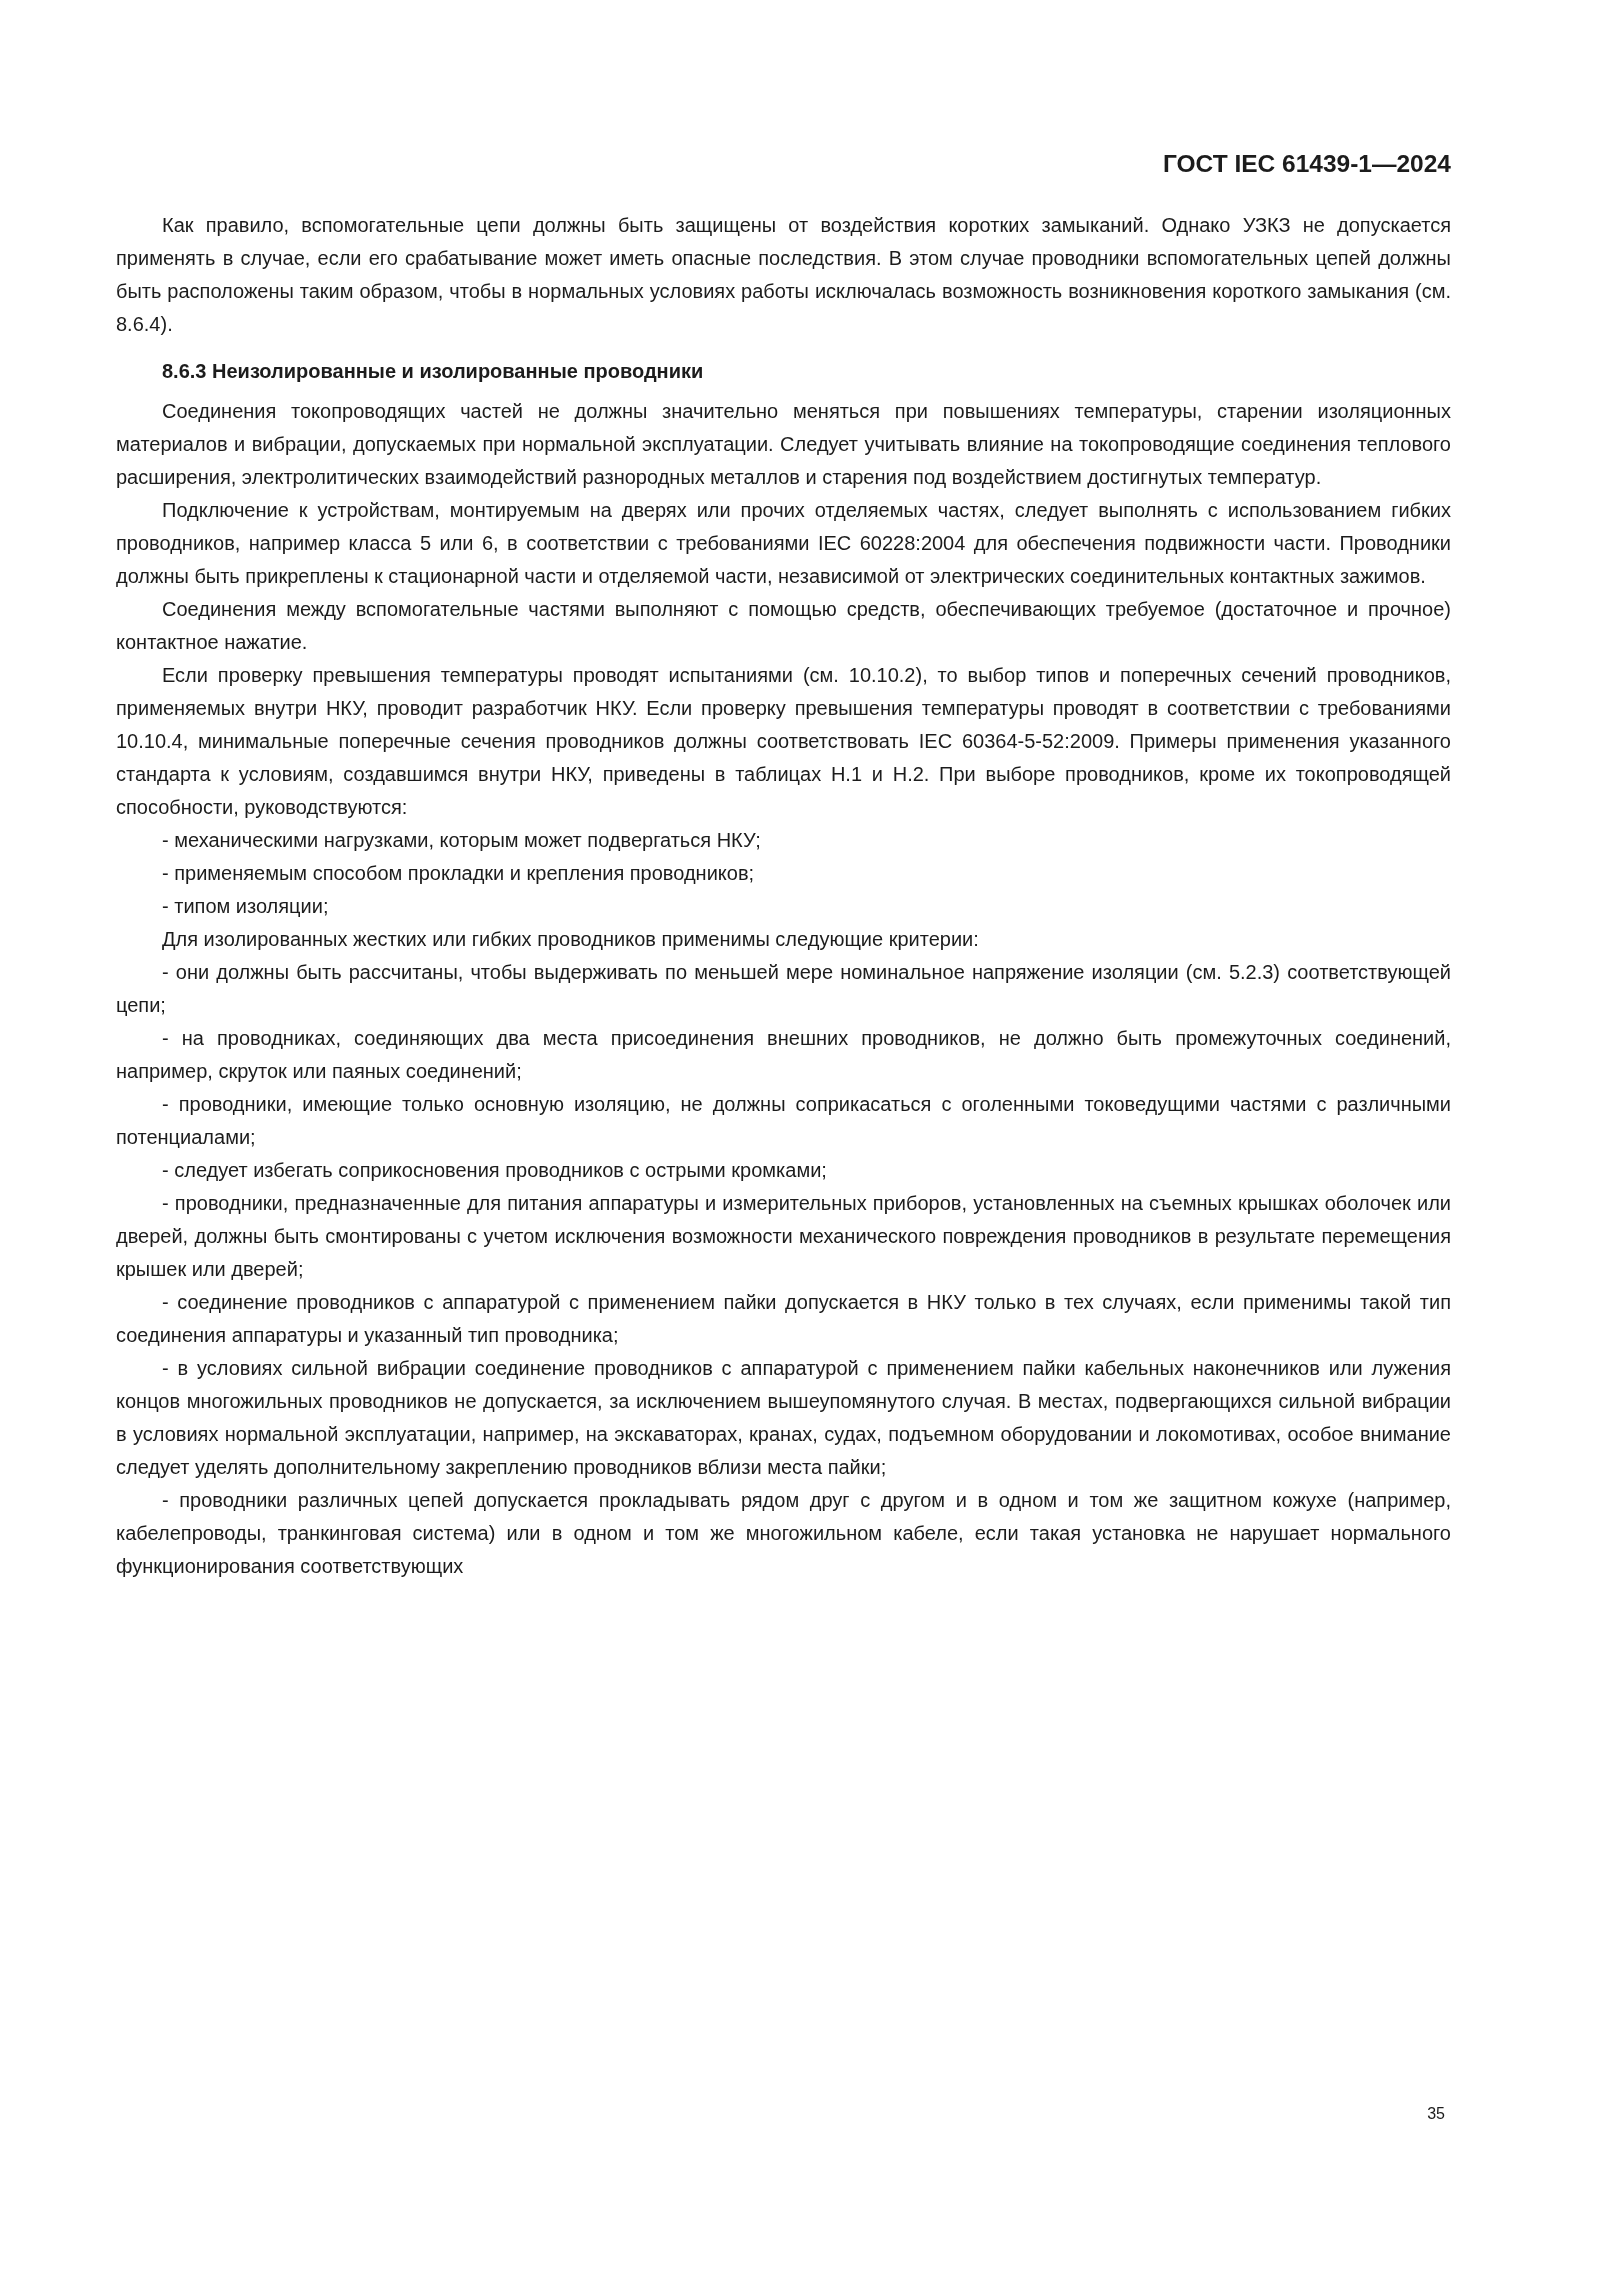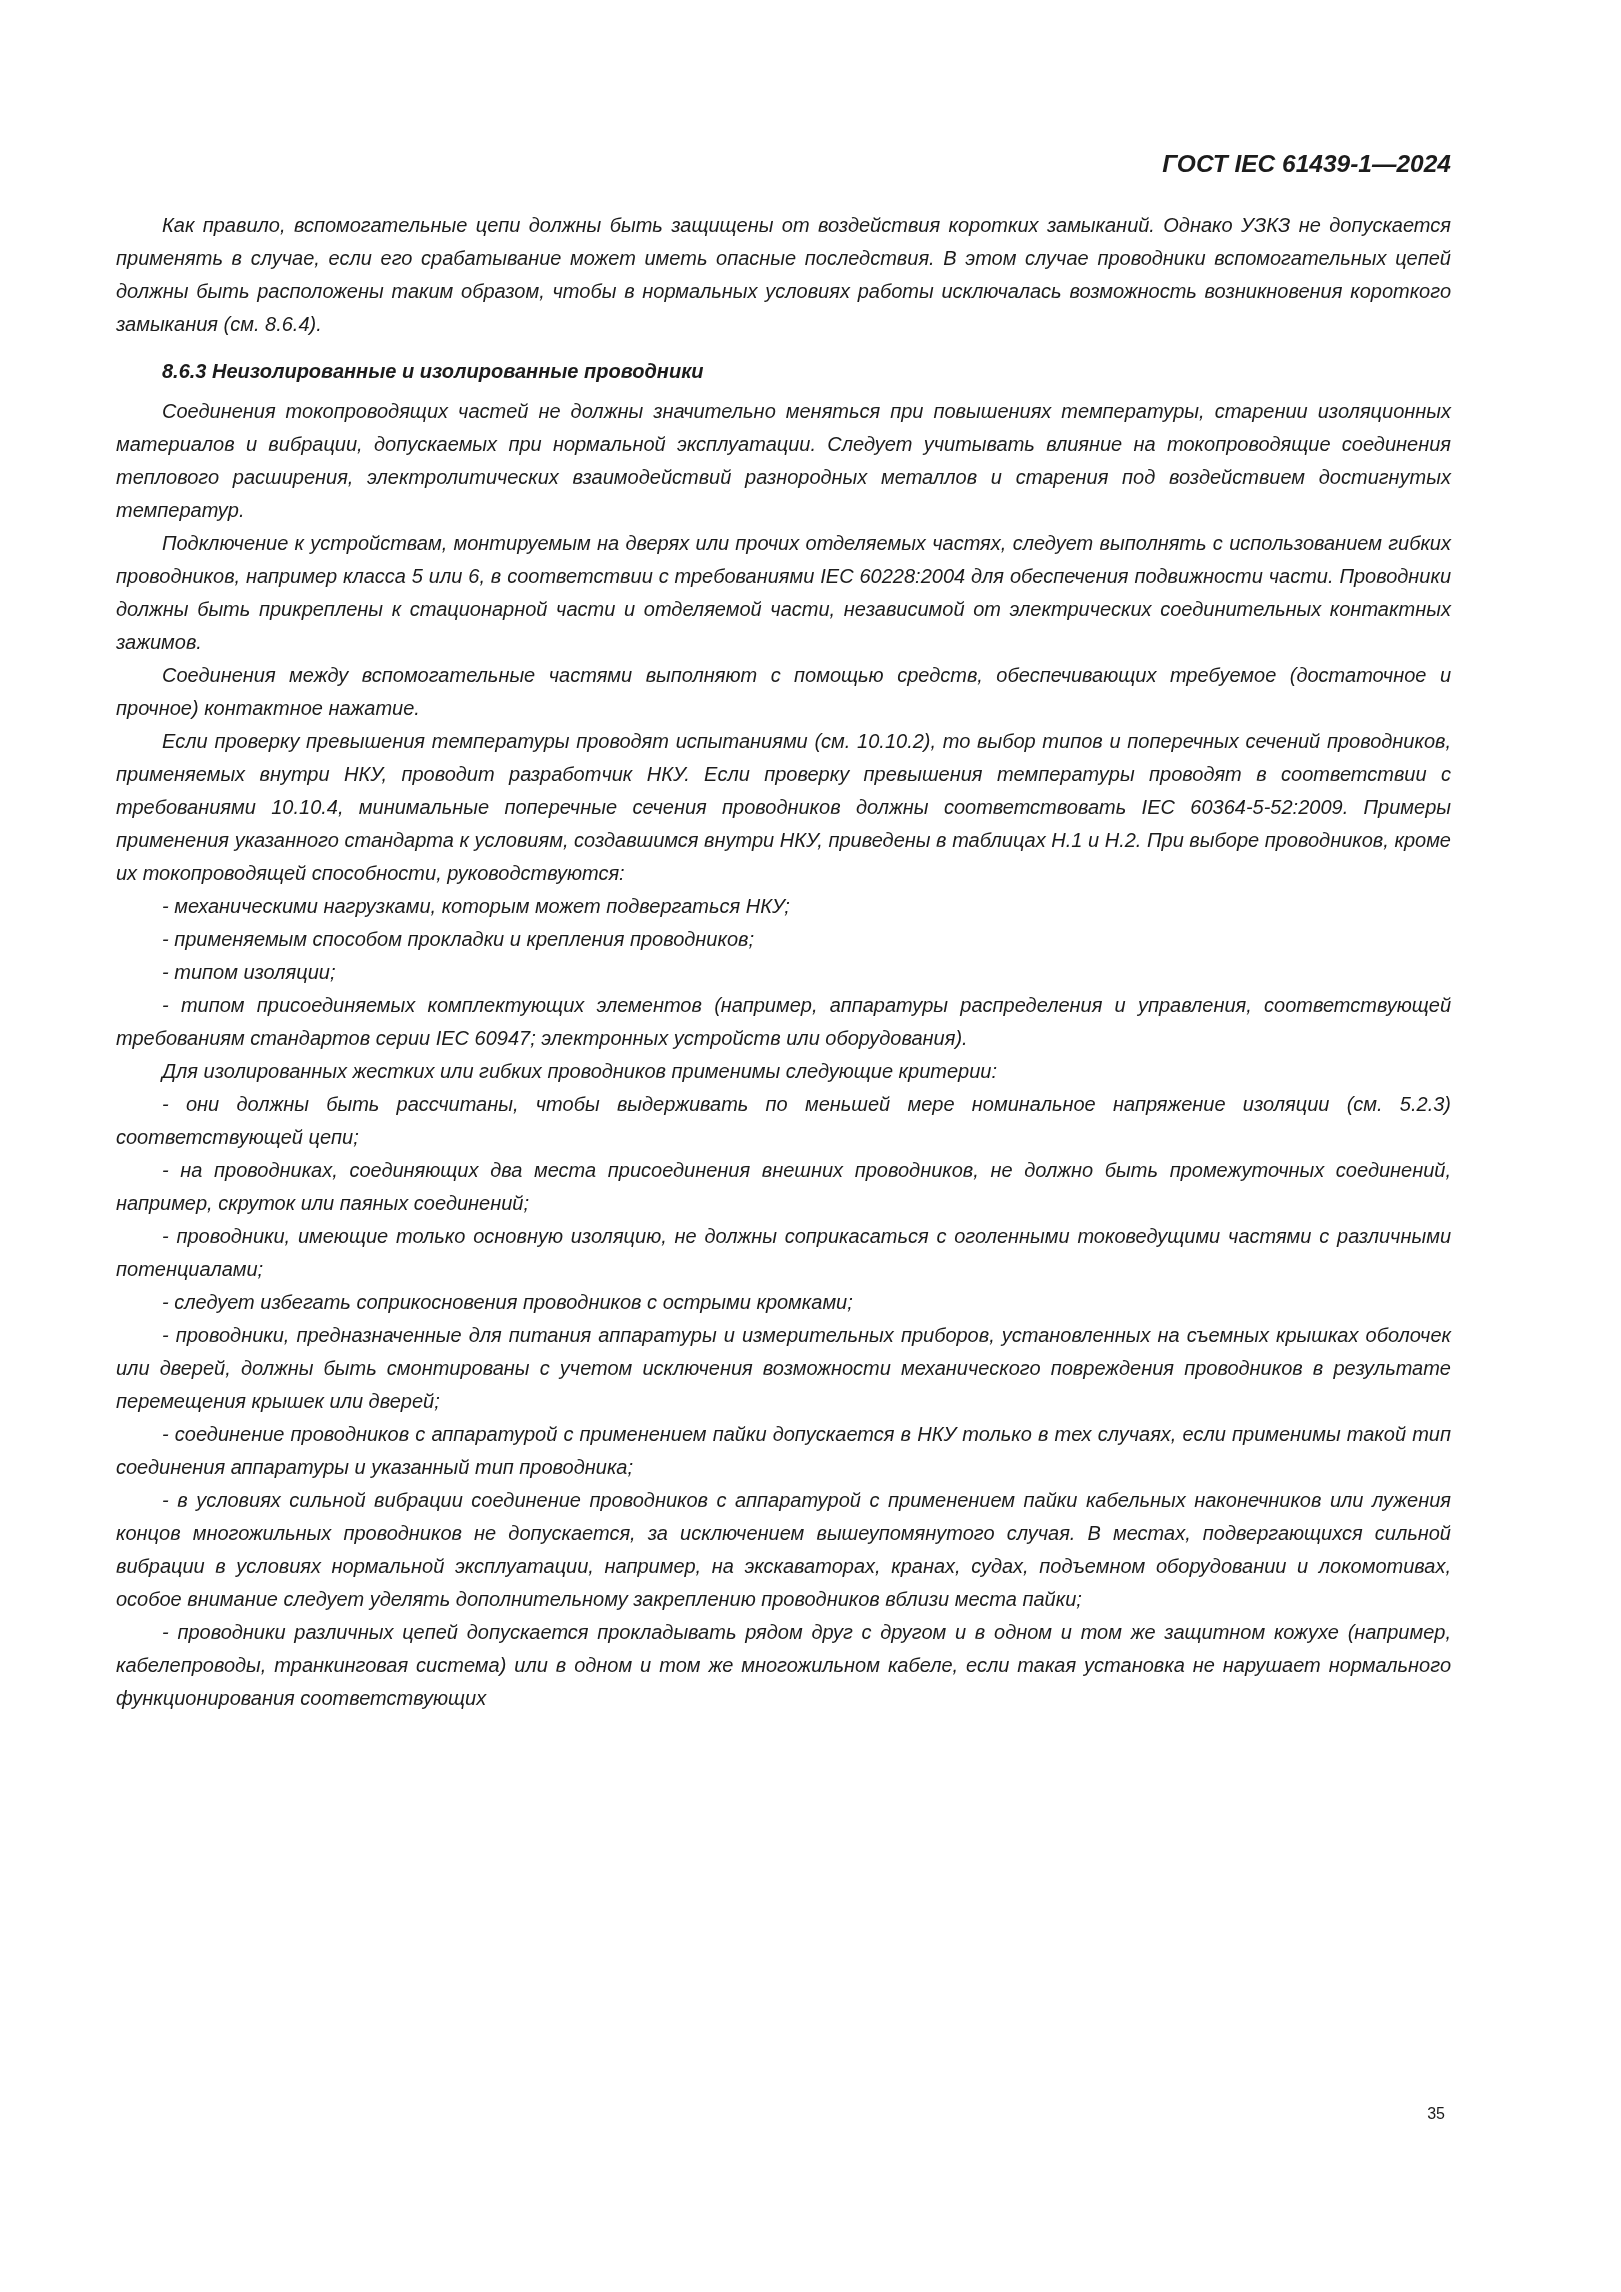--- a/index.html
+++ b/index.html
@@ -12,21 +12,20 @@
     background: #ffffff;
     position: relative;
     font-family: "Liberation Sans", sans-serif;
     color: #1c1c1c;
   }
   .page {
     position: absolute;
     left: 116px;
     top: 149px;
     width: 1335px;
-    font-style: italic;
   }
   .doc-header {
     text-align: right;
     font-weight: bold;
     font-size: 24.5px;
     line-height: 29px;
     margin-bottom: 31px;
   }
   p {
     margin: 0;
@@ -62,21 +61,20 @@
 
   <p class="para">Как правило, вспомогательные цепи должны быть защищены от воздействия коротких замыканий. Однако УЗКЗ не допускается применять в случае, если его срабатывание может иметь опасные последствия. В этом случае проводники вспомогательных цепей должны быть расположены таким образом, чтобы в нормальных условиях работы исключалась возможность возникновения короткого замыкания (см. 8.6.4).</p>
   <p class="heading">8.6.3 Неизолированные и изолированные проводники</p>
   <p class="para">Соединения токопроводящих частей не должны значительно меняться при повышениях температуры, старении изоляционных материалов и вибрации, допускаемых при нормальной эксплуатации. Следует учитывать влияние на токопроводящие соединения теплового расширения, электролитических взаимодействий разнородных металлов и старения под воздействием достигнутых температур.</p>
   <p class="para">Подключение к устройствам, монтируемым на дверях или прочих отделяемых частях, следует выполнять с использованием гибких проводников, например класса 5 или 6, в соответствии с требованиями IEC 60228:2004 для обеспечения подвижности части. Проводники должны быть прикреплены к стационарной части и отделяемой части, независимой от электрических соединительных контактных зажимов.</p>
   <p class="para">Соединения между вспомогательные частями выполняют с помощью средств, обеспечивающих требуемое (достаточное и прочное) контактное нажатие.</p>
   <p class="para">Если проверку превышения температуры проводят испытаниями (см. 10.10.2), то выбор типов и поперечных сечений проводников, применяемых внутри НКУ, проводит разработчик НКУ. Если проверку превышения температуры проводят в соответствии с требованиями 10.10.4, минимальные поперечные сечения проводников должны соответствовать IEC 60364-5-52:2009. Примеры применения указанного стандарта к условиям, создавшимся внутри НКУ, приведены в таблицах Н.1 и Н.2. При выборе проводников, кроме их токопроводящей способности, руководствуются:</p>
   <p class="para">- механическими нагрузками, которым может подвергаться НКУ;</p>
   <p class="para">- применяемым способом прокладки и крепления проводников;</p>
   <p class="para">- типом изоляции;</p>
-  <p class="para">- типом присоединяемых комплектующих элементов (например, аппаратуры распределения и управления, соответствующей требованиям стандартов серии IEC 60947; электронных устройств или оборудования).</p>
   <p class="para">Для изолированных жестких или гибких проводников применимы следующие критерии:</p>
   <p class="para">- они должны быть рассчитаны, чтобы выдерживать по меньшей мере номинальное напряжение изоляции (см. 5.2.3) соответствующей цепи;</p>
   <p class="para">- на проводниках, соединяющих два места присоединения внешних проводников, не должно быть промежуточных соединений, например, скруток или паяных соединений;</p>
   <p class="para">- проводники, имеющие только основную изоляцию, не должны соприкасаться с оголенными токоведущими частями с различными потенциалами;</p>
   <p class="para">- следует избегать соприкосновения проводников с острыми кромками;</p>
   <p class="para">- проводники, предназначенные для питания аппаратуры и измерительных приборов, установленных на съемных крышках оболочек или дверей, должны быть смонтированы с учетом исключения возможности механического повреждения проводников в результате перемещения крышек или дверей;</p>
   <p class="para">- соединение проводников с аппаратурой с применением пайки допускается в НКУ только в тех случаях, если применимы такой тип соединения аппаратуры и указанный тип проводника;</p>
   <p class="para">- в условиях сильной вибрации соединение проводников с аппаратурой с применением пайки кабельных наконечников или лужения концов многожильных проводников не допускается, за исключением вышеупомянутого случая. В местах, подвергающихся сильной вибрации в условиях нормальной эксплуатации, например, на экскаваторах, кранах, судах, подъемном оборудовании и локомотивах, особое внимание следует уделять дополнительному закреплению проводников вблизи места пайки;</p>
   <p class="para">- проводники различных цепей допускается прокладывать рядом друг с другом и в одном и том же защитном кожухе (например, кабелепроводы, транкинговая система) или в одном и том же многожильном кабеле, если такая установка не нарушает нормального функционирования соответствующих</p>
 </div>

